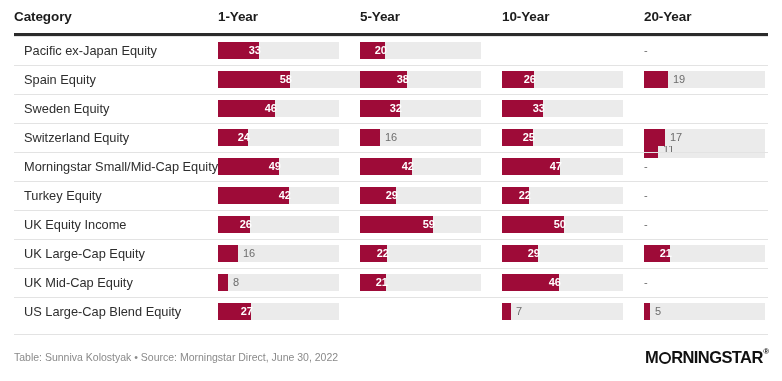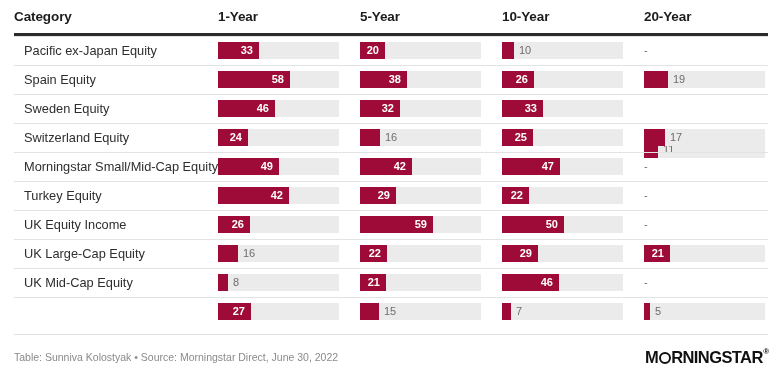--- a/index.html
+++ b/index.html
@@ -100,20 +100,21 @@
   }
   .val-in {
     position: absolute;
     top: 6px;
     height: 31px;
     line-height: 17px;
     font-size: 11px;
     font-weight: bold;
     color: #ffffff;
     text-align: right;
+    margin-left: 8px;
   }
   .val-out {
     position: absolute;
     top: 6px;
     height: 17px;
     line-height: 17px;
     font-size: 11px;
     color: #6d6d6d;
   }
   .val-dash {
@@ -213,33 +214,28 @@
       <div class="cell" style="left: 218px; width: 121px;">
         <div class="track"></div>
         <div class="bar" style="width: 41px; background: rgb(158, 11, 56);"></div>
         <div class="val-in" style="left: 0px; width: 35px;">33</div>
       </div>
       <div class="cell" style="left: 360px; width: 121px;">
         <div class="track"></div>
         <div class="bar" style="width: 25px; background: rgb(158, 11, 56);"></div>
         <div class="val-in" style="left: 0px; width: 19px;">20</div>
       </div>
-      <div class="cell" style="left: 502px; width: 121px;">
-        <div class="track"></div>
-        <div class="bar" style="width: 12px; background: rgb(158, 11, 56);"></div>
-        <div class="val-out" style="left: 17px;">10</div>
-      </div>
       <div class="cell" style="left: 644px; width: 121px;">
         <div class="val-dash" style="left: 0px;">-</div>
       </div>
     </div>
     <div class="row" style="top: 65px;">
       <div class="row-rule"></div>
       <div class="cat-label">Spain Equity</div>
-      <div class="cell" style="left: 218px; width: 121px;">
+      <div class="cell" style="left: 218px; width: 121px; padding-left: 28px;">
         <div class="track"></div>
         <div class="bar" style="width: 72px; background: rgb(158, 11, 56);"></div>
         <div class="val-in" style="left: 0px; width: 66px;">58</div>
       </div>
       <div class="cell" style="left: 360px; width: 121px;">
         <div class="track"></div>
         <div class="bar" style="width: 47px; background: rgb(158, 11, 56);"></div>
         <div class="val-in" style="left: 0px; width: 41px;">38</div>
       </div>
       <div class="cell" style="left: 502px; width: 121px;">
@@ -408,30 +404,26 @@
         <div class="track"></div>
         <div class="bar" style="width: 57px; background: rgb(158, 11, 56);"></div>
         <div class="val-in" style="left: 0px; width: 51px;">46</div>
       </div>
       <div class="cell" style="left: 644px; width: 121px;">
         <div class="val-dash" style="left: 0px;">-</div>
       </div>
     </div>
     <div class="row" style="top: 297px;">
       <div class="row-rule"></div>
+      <div class="cat-label">US Large-Cap Blend Equity</div>
       <div class="cell" style="left: 218px; width: 121px;">
         <div class="track"></div>
         <div class="bar" style="width: 33px; background: rgb(158, 11, 56);"></div>
         <div class="val-in" style="left: 0px; width: 27px;">27</div>
       </div>
-      <div class="cell" style="left: 360px; width: 121px;">
-        <div class="track"></div>
-        <div class="bar" style="width: 19px; background: rgb(158, 11, 56);"></div>
-        <div class="val-out" style="left: 24px;">15</div>
-      </div>
       <div class="cell" style="left: 502px; width: 121px;">
         <div class="track"></div>
         <div class="bar" style="width: 9px; background: rgb(158, 11, 56);"></div>
         <div class="val-out" style="left: 14px;">7</div>
       </div>
       <div class="cell" style="left: 644px; width: 121px;">
         <div class="track"></div>
         <div class="bar" style="width: 6px; background: rgb(158, 11, 56);"></div>
         <div class="val-out" style="left: 11px;">5</div>
       </div>

